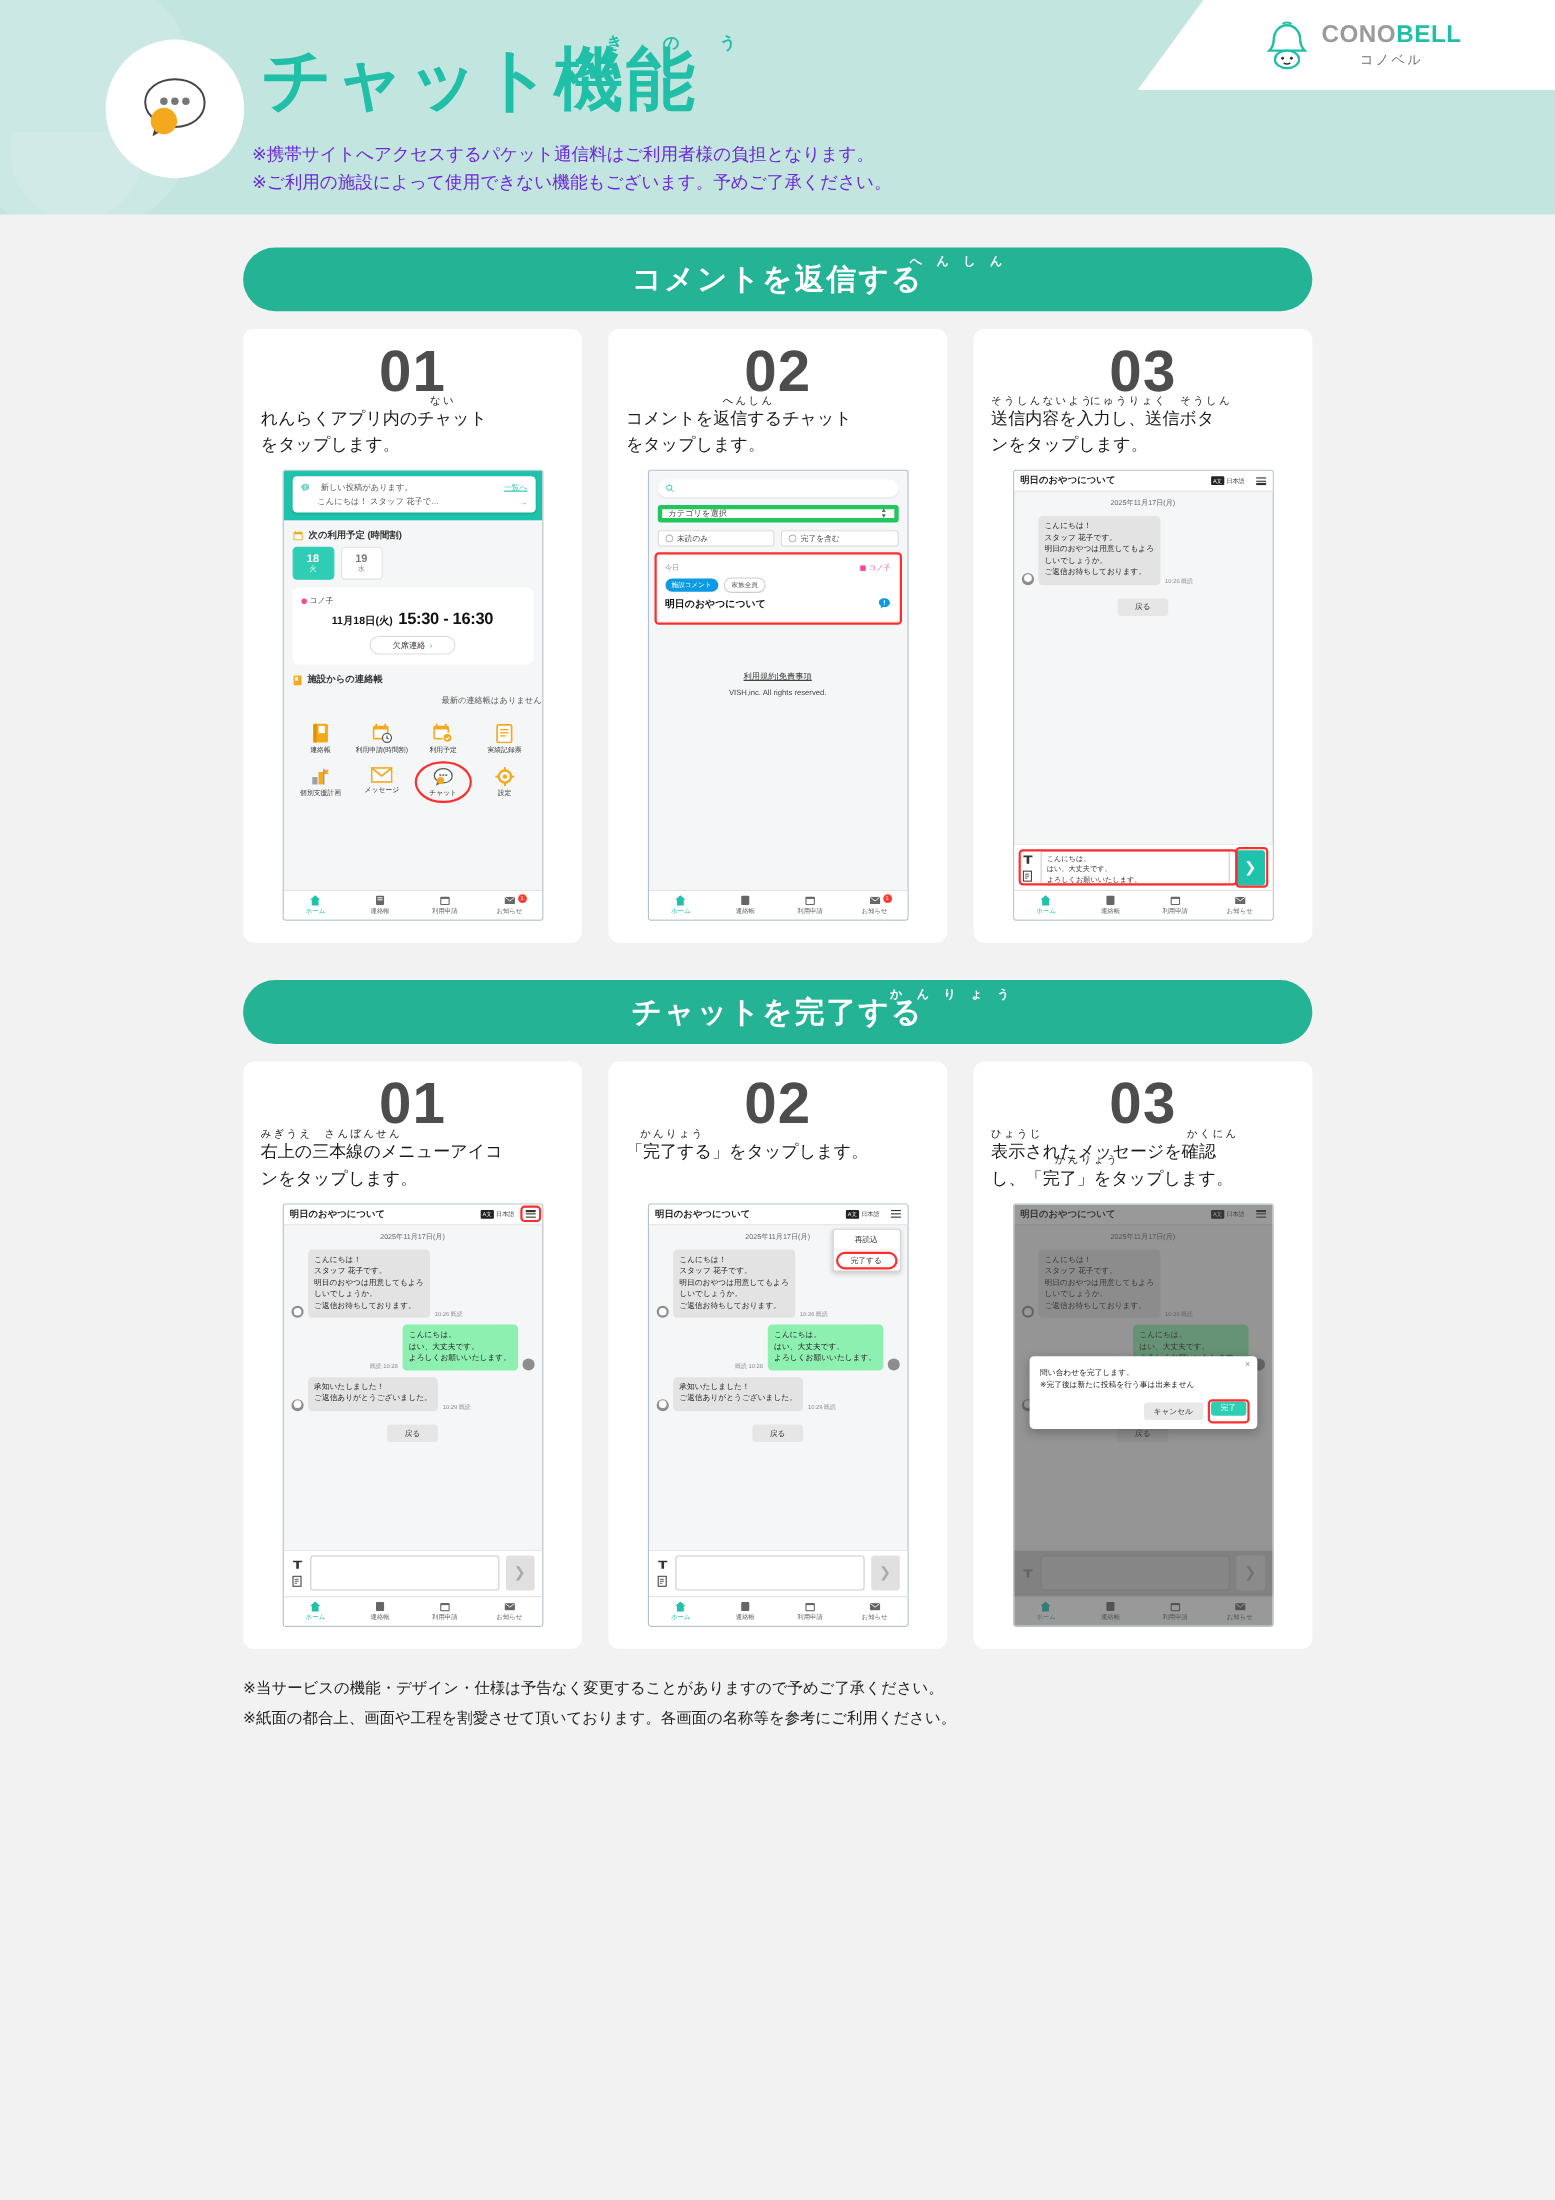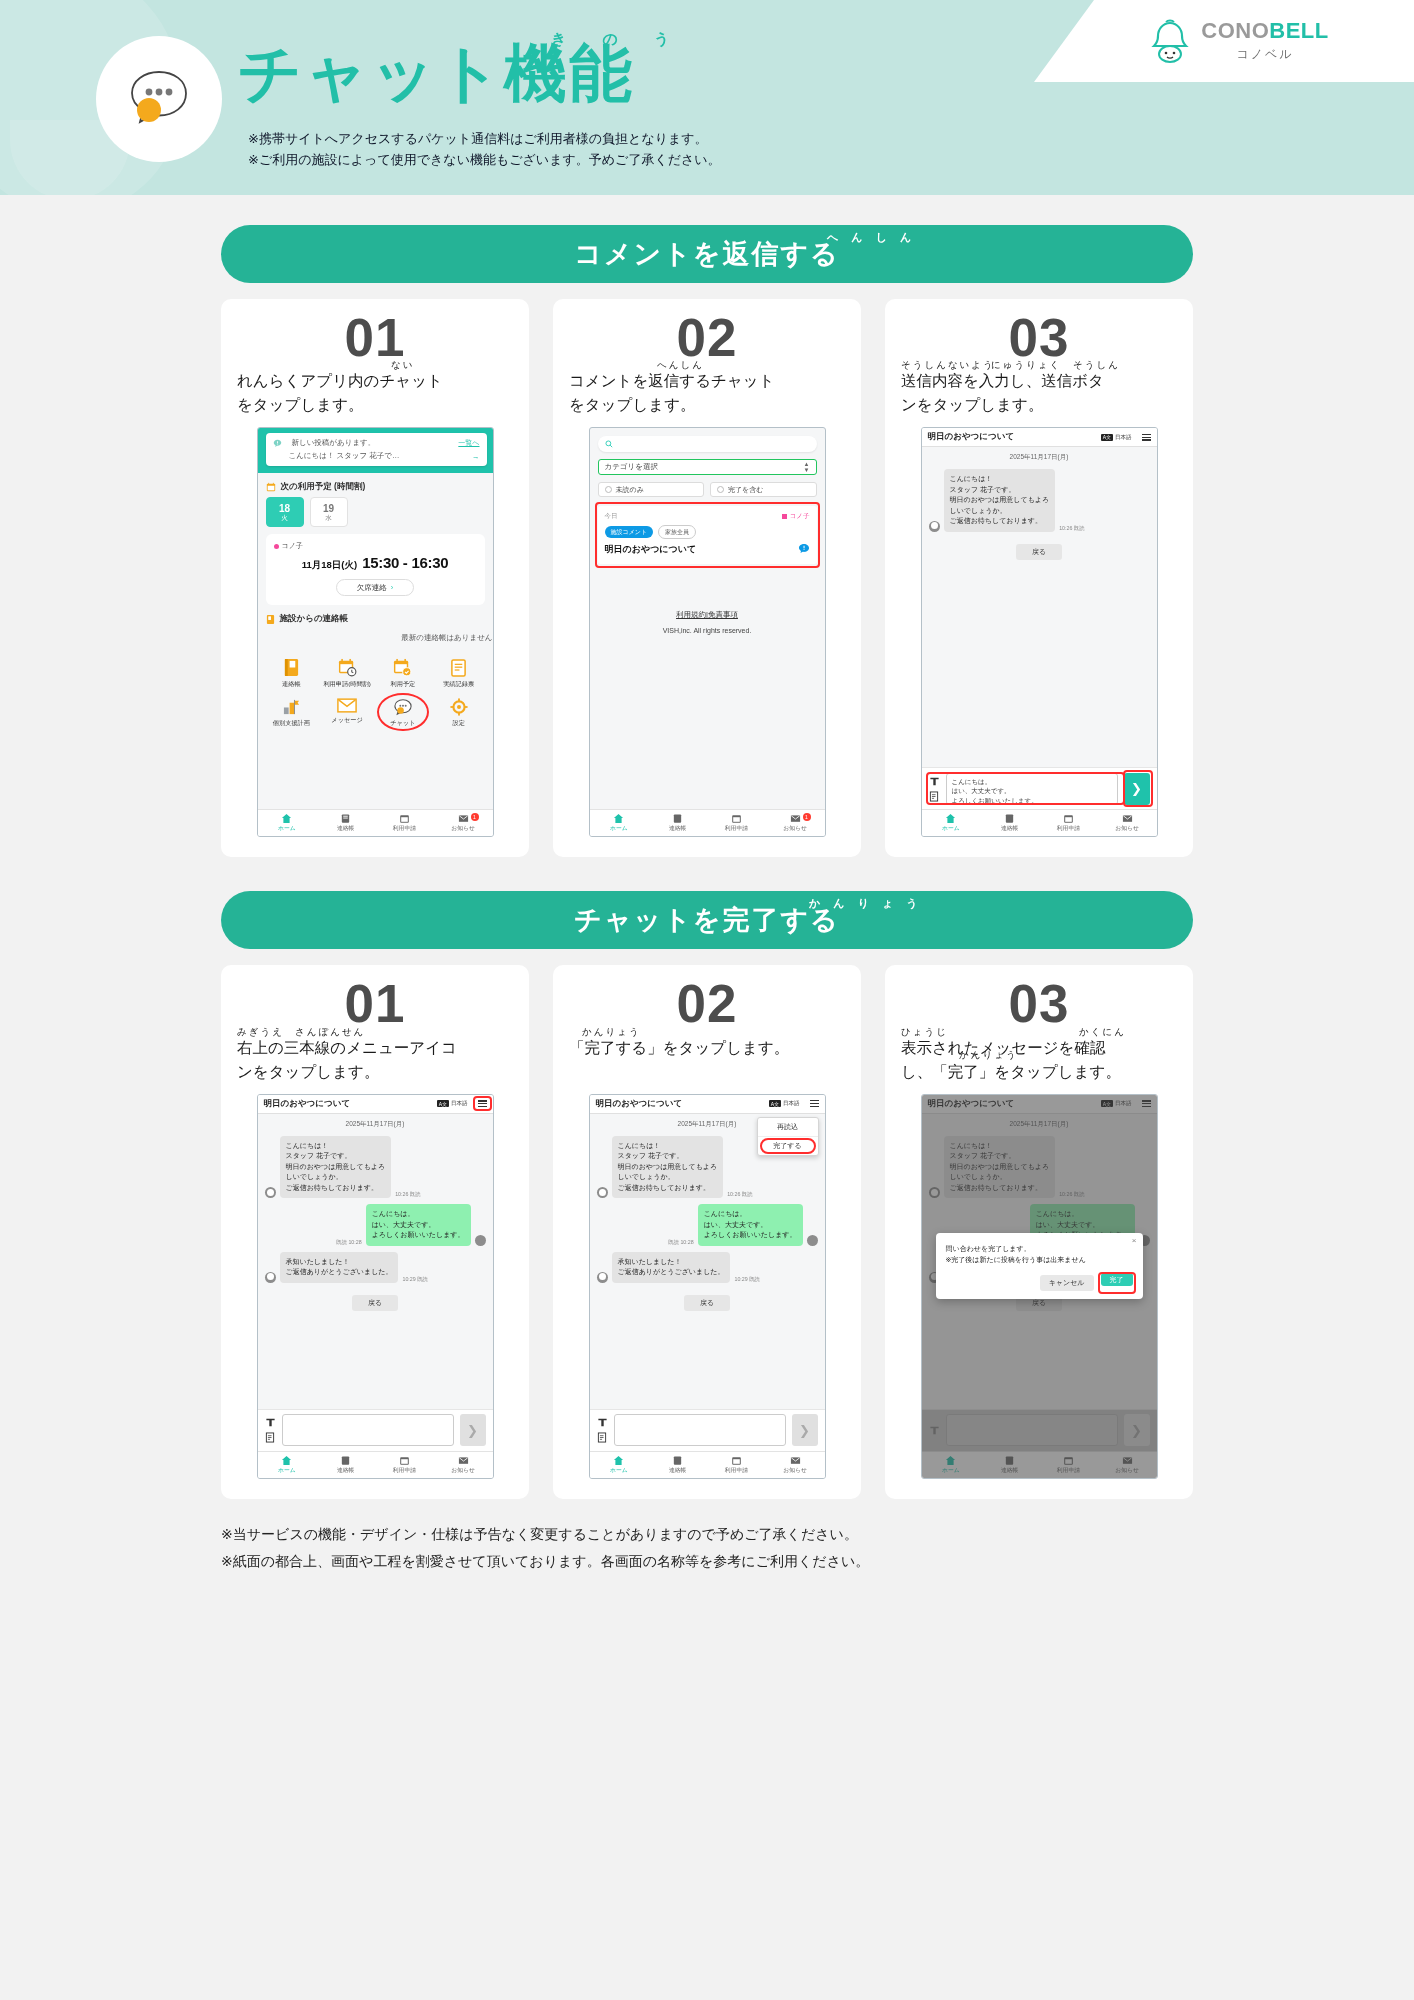--- a/index.html
+++ b/index.html
@@ -43,22 +43,22 @@
   .hero-title{
     position:absolute; left:238px; top:40px;
     font-size:63px; font-weight:bold; color:#22bfa8;
     letter-spacing:2px; line-height:1.05;
   }
   .ruby-top{
     position:absolute; left:551px; top:30px;
     font-size:15px; color:#22bfa8; letter-spacing:16px; font-weight:bold;
   }
   .hero-notes{
-    position:absolute; left:248px; top:128px;
-    font-size:13px; color:#0f172a; line-height:1.65;
+    position:absolute; left:229px; top:128px;
+    font-size:16px; color:#6d28d9; line-height:1.65;
   }
   
   .section-banner{
     margin: 30px auto 0; width:972px; height:58px;
     background:#25b396; border-radius:29px;
     display:flex; align-items:center; justify-content:center;
     color:#fff; font-size:27px; font-weight:bold; letter-spacing:2px;
     position:relative;
   }
   .banner-ruby{
@@ -151,21 +151,21 @@
     display:flex; align-items:center; justify-content:center;
   }
   
   .search-wrap{ padding:8px 8px 0; }
   .search-box{
     height:16px; background:#fff; border-radius:8px; display:flex;
     align-items:center; padding:0 7px; gap:5px;
     box-shadow:0 1px 2px rgba(0,0,0,.08);
   }
   .sel-box{
-    margin:7px 8px 0; height:16px; background:#fff; border:1px solid #22c55e;
+    margin:7px 8px 0; height:16px; background:#fff; border:4px solid #22c55e;
     border-radius:3px; display:flex; align-items:center; padding:0 6px;
     font-size:7.5px; color:#444;
   }
   .sel-box .cv{ margin-left:auto; color:#666; font-size:6px;}
   .radios{ display:flex; margin:7px 8px 0; gap:6px;}
   .radio-item{
     flex:1; height:15px; background:#fff; border:1px solid #dcdcdc; border-radius:3px;
     display:flex; align-items:center; gap:4px; padding:0 6px; font-size:7px; color:#444;
   }
   .ring{ width:7px; height:7px; border-radius:50%; border:1px solid #bbb; }

